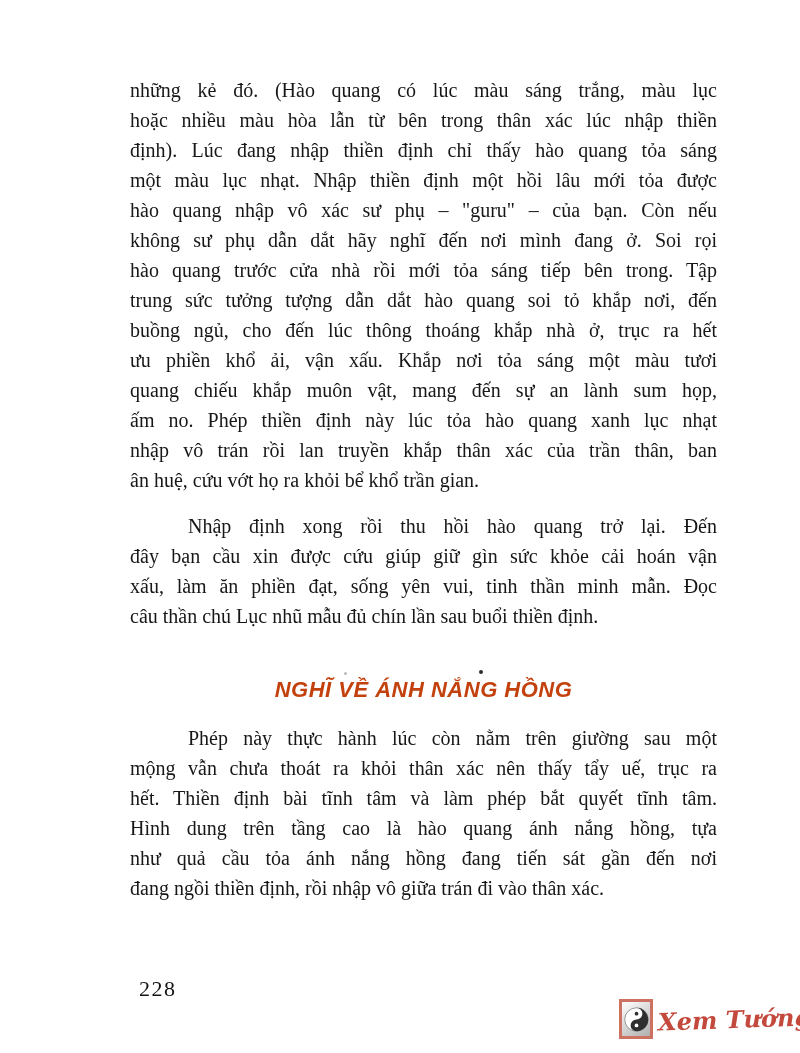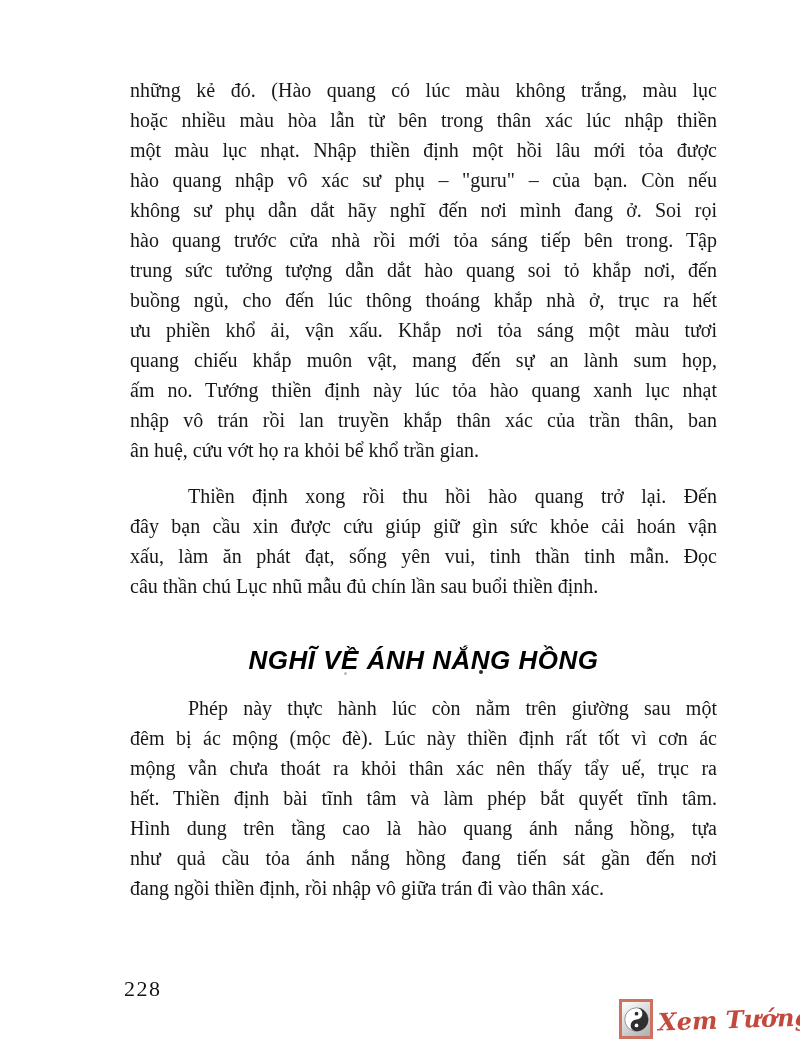--- a/index.html
+++ b/index.html
@@ -34,29 +34,29 @@
     -moz-text-align-last: left;
   }
   .para.indent .tline:first-child { padding-left: 58px; }
   .para-closing { margin-top: 16px; }
   .section-heading {
     margin: 44px 0 0 0;
     text-align: center;
     font-family: "Liberation Sans", "DejaVu Sans", sans-serif;
     font-style: italic;
     font-weight: bold;
-    font-size: 26px;
+    font-size: 22px;
     line-height: 30px;
     letter-spacing: 0.5px;
-    color: #000000;
+    color: #c2410c;
   }
   .para-method { margin-top: 18px; }
   .page-number {
     position: absolute;
-    left: 124px;
+    left: 139px;
     top: 976px;
     font-size: 22px;
     letter-spacing: 1.5px;
     color: #141414;
   }
   .speck { position: absolute; border-radius: 50%; }
   .speck-1 { left: 344px; top: 672px; width: 3px; height: 3px; background: #b9b9b9; }
   .speck-2 { left: 479px; top: 670px; width: 4px; height: 4px; background: #2b2b2b; }
   .watermark {
     position: absolute;
@@ -88,47 +88,47 @@
     white-space: nowrap;
   }
 </style>
 </head>
 <body>
 
 <div class="page">
 
   <div class="text-block">
     <div class="para para-continuation">
-        <div class="tline">những kẻ đó. (Hào quang có lúc màu không trắng, màu lục</div>
+        <div class="tline">những kẻ đó. (Hào quang có lúc màu sáng trắng, màu lục</div>
         <div class="tline">hoặc nhiều màu hòa lẫn từ bên trong thân xác lúc nhập thiền</div>
+        <div class="tline">định). Lúc đang nhập thiền định chỉ thấy hào quang tỏa sáng</div>
         <div class="tline">một màu lục nhạt. Nhập thiền định một hồi lâu mới tỏa được</div>
         <div class="tline">hào quang nhập vô xác sư phụ – "guru" – của bạn. Còn nếu</div>
         <div class="tline">không sư phụ dẫn dắt hãy nghĩ đến nơi mình đang ở. Soi rọi</div>
         <div class="tline">hào quang trước cửa nhà rồi mới tỏa sáng tiếp bên trong. Tập</div>
         <div class="tline">trung sức tưởng tượng dẫn dắt hào quang soi tỏ khắp nơi, đến</div>
         <div class="tline">buồng ngủ, cho đến lúc thông thoáng khắp nhà ở, trục ra hết</div>
         <div class="tline">ưu phiền khổ ải, vận xấu. Khắp nơi tỏa sáng một màu tươi</div>
         <div class="tline">quang chiếu khắp muôn vật, mang đến sự an lành sum họp,</div>
-        <div class="tline">ấm no. Tướng thiền định này lúc tỏa hào quang xanh lục nhạt</div>
+        <div class="tline">ấm no. Phép thiền định này lúc tỏa hào quang xanh lục nhạt</div>
         <div class="tline">nhập vô trán rồi lan truyền khắp thân xác của trần thân, ban</div>
         <div class="tline last">ân huệ, cứu vớt họ ra khỏi bể khổ trần gian.</div>
       </div>
 
     <div class="para indent para-closing">
-        <div class="tline">Thiền định xong rồi thu hồi hào quang trở lại. Đến</div>
+        <div class="tline">Nhập định xong rồi thu hồi hào quang trở lại. Đến</div>
         <div class="tline">đây bạn cầu xin được cứu giúp giữ gìn sức khỏe cải hoán vận</div>
-        <div class="tline">xấu, làm ăn phát đạt, sống yên vui, tinh thần tinh mẫn. Đọc</div>
+        <div class="tline">xấu, làm ăn phiền đạt, sống yên vui, tinh thần minh mẫn. Đọc</div>
         <div class="tline last">câu thần chú Lục nhũ mẫu đủ chín lần sau buổi thiền định.</div>
       </div>
 
     <h2 class="section-heading">NGHĨ VỀ ÁNH NẮNG HỒNG</h2>
 
     <div class="para indent para-method">
         <div class="tline">Phép này thực hành lúc còn nằm trên giường sau một</div>
-        <div class="tline">đêm bị ác mộng (mộc đè). Lúc này thiền định rất tốt vì cơn ác</div>
         <div class="tline">mộng vẫn chưa thoát ra khỏi thân xác nên thấy tẩy uế, trục ra</div>
         <div class="tline">hết. Thiền định bài tĩnh tâm và làm phép bắt quyết tĩnh tâm.</div>
         <div class="tline">Hình dung trên tầng cao là hào quang ánh nắng hồng, tựa</div>
         <div class="tline">như quả cầu tỏa ánh nắng hồng đang tiến sát gần đến nơi</div>
         <div class="tline last">đang ngồi thiền định, rồi nhập vô giữa trán đi vào thân xác.</div>
       </div>
   </div>
 
   <div class="speck speck-1"></div>
   <div class="speck speck-2"></div>

